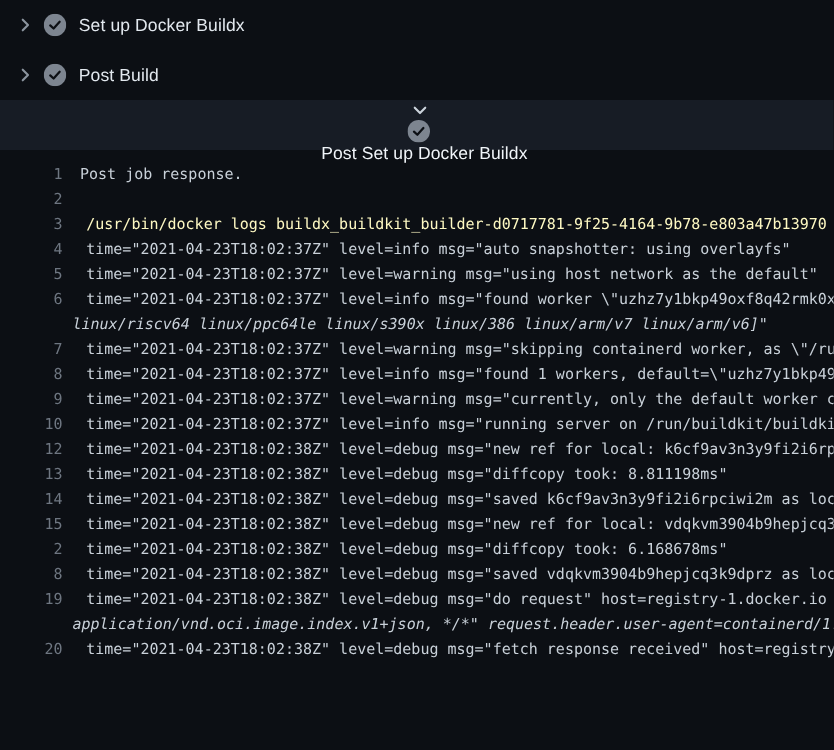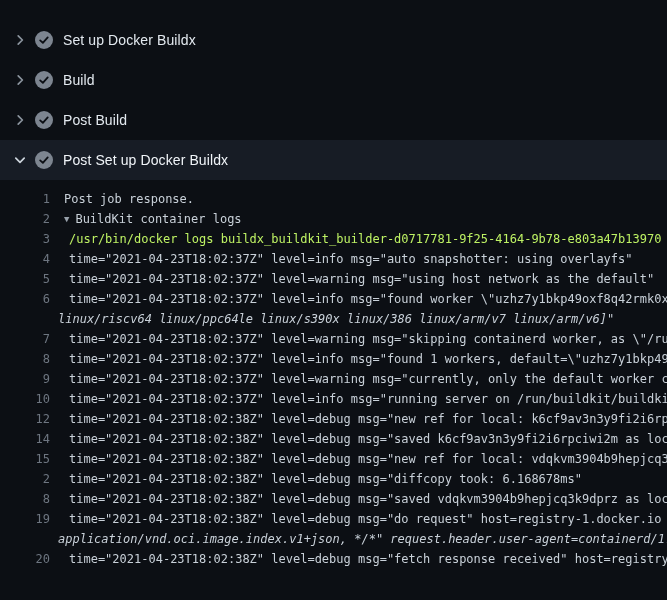--- a/index.html
+++ b/index.html
@@ -2,26 +2,26 @@
 <html><head>
 <meta charset="utf-8">
 <style>
   html,body{margin:0;padding:0;}
   body{
     width:667px;height:600px;overflow:hidden;
     background:#0c0f14;
     font-family:"Liberation Sans",sans-serif;
   }
   
-  .steps{width:667px;margin-top:20px;}
+  .steps{width:667px;}
   .step-row{
     height:40px;display:flex;align-items:center;
     padding-left:12px;box-sizing:border-box;cursor:pointer;
   }
-  .step-row.expanded{background:#171c25;}
+  .step-row.expanded{background:#171c25;flex-direction:column;}
   .chev{
     width:16px;height:16px;flex:0 0 16px;margin-right:7px;
     display:flex;align-items:center;justify-content:center;color:#8b949e;
   }
   .step-row.expanded .chev{color:#ccd4dc;}
   .status{flex:0 0 18px;height:18px;margin-right:10px;line-height:0;}
   .step-title{
     font-size:14px;font-weight:500;color:#e3e9ef;letter-spacing:.1px;
   }
   .step-row.expanded .step-title{color:#f0f4f8;}
@@ -30,21 +30,21 @@
   .log-row{
     display:flex;height:20px;line-height:20px;white-space:pre;overflow:hidden;
     font-family:"DejaVu Sans Mono",monospace;font-size:12px;
   }
   .ln{
     flex:0 0 50px;width:50px;text-align:right;color:#6e7681;
     cursor:pointer;user-select:none;
   }
   .lc{color:#c9d1d9;padding-left:14px;}
   .log-row.group .lc{padding-left:19px;}
-  .log-row.command .lc{padding-left:19px;color:#bef264;}
+  .log-row.command .lc{padding-left:19px;color:#fef9c3;}
   .log-row.cont .lc{padding-left:8px;font-style:italic;}
   .tri{
     display:inline-block;font-size:9px;color:#98a1ab;margin-right:6px;
     transform:translateY(-1px);cursor:pointer;
   }
 </style>
 </head>
 <body>
 
 <div class="steps">
@@ -57,34 +57,20 @@
     </span>
     <span class="status">
       <svg width="18" height="18" viewBox="0 0 16 16">
           <circle cx="8" cy="8" r="8" fill="#7d8590"></circle>
           <path d="M4.6 8.3 L7 10.5 L11.3 5.7" fill="none" stroke="#0c0f14" stroke-width="1.6" stroke-linecap="round" stroke-linejoin="round"></path>
         </svg>
     </span>
     <span class="step-title">Set up Docker Buildx</span>
   </div>
 
-  <div class="step-row">
-    <span class="chev">
-      <svg width="16" height="16" viewBox="0 0 16 16">
-          <path d="M6.2 3.8 L10.4 8 L6.2 12.2" fill="none" stroke="currentColor" stroke-width="1.7" stroke-linecap="round" stroke-linejoin="round"></path>
-        </svg>
-    </span>
-    <span class="status">
-      <svg width="18" height="18" viewBox="0 0 16 16">
-          <circle cx="8" cy="8" r="8" fill="#7d8590"></circle>
-          <path d="M4.6 8.3 L7 10.5 L11.3 5.7" fill="none" stroke="#0c0f14" stroke-width="1.6" stroke-linecap="round" stroke-linejoin="round"></path>
-        </svg>
-    </span>
-    <span class="step-title">Build</span>
-  </div>
 
   <div class="step-row">
     <span class="chev">
       <svg width="16" height="16" viewBox="0 0 16 16">
           <path d="M6.2 3.8 L10.4 8 L6.2 12.2" fill="none" stroke="currentColor" stroke-width="1.7" stroke-linecap="round" stroke-linejoin="round"></path>
         </svg>
     </span>
     <span class="status">
       <svg width="18" height="18" viewBox="0 0 16 16">
           <circle cx="8" cy="8" r="8" fill="#7d8590"></circle>
@@ -111,21 +97,20 @@
 
 </div>
 
 <div class="log-area">
     <div class="log-row normal">
     <span class="ln">1</span>
     <span class="lc"><span>Post job response.</span></span>
   </div>
     <div class="log-row group-header">
     <span class="ln">2</span>
-    <span class="lc"><span class="tri">▼</span><span>BuildKit container logs</span></span>
   </div>
     <div class="log-row command">
     <span class="ln">3</span>
     <span class="lc"><span>/usr/bin/docker logs buildx_buildkit_builder-d0717781-9f25-4164-9b78-e803a47b13970</span></span>
   </div>
     <div class="log-row group">
     <span class="ln">4</span>
     <span class="lc"><span>time="2021-04-23T18:02:37Z" level=info msg="auto snapshotter: using overlayfs"</span></span>
   </div>
     <div class="log-row group">
@@ -154,20 +139,24 @@
   </div>
     <div class="log-row group">
     <span class="ln">10</span>
     <span class="lc"><span>time="2021-04-23T18:02:37Z" level=info msg="running server on /run/buildkit/buildkit</span></span>
   </div>
     <div class="log-row group">
     <span class="ln">12</span>
     <span class="lc"><span>time="2021-04-23T18:02:38Z" level=debug msg="new ref for local: k6cf9av3n3y9fi2i6rpc</span></span>
   </div>
     <div class="log-row group">
+    <span class="ln">13</span>
+    <span class="lc"><span>time="2021-04-23T18:02:38Z" level=debug msg="diffcopy took: 8.811198ms"</span></span>
+  </div>
+    <div class="log-row group">
     <span class="ln">14</span>
     <span class="lc"><span>time="2021-04-23T18:02:38Z" level=debug msg="saved k6cf9av3n3y9fi2i6rpciwi2m as loca</span></span>
   </div>
     <div class="log-row group">
     <span class="ln">15</span>
     <span class="lc"><span>time="2021-04-23T18:02:38Z" level=debug msg="new ref for local: vdqkvm3904b9hepjcq3k</span></span>
   </div>
     <div class="log-row group">
     <span class="ln">2</span>
     <span class="lc"><span>time="2021-04-23T18:02:38Z" level=debug msg="diffcopy took: 6.168678ms"</span></span>

